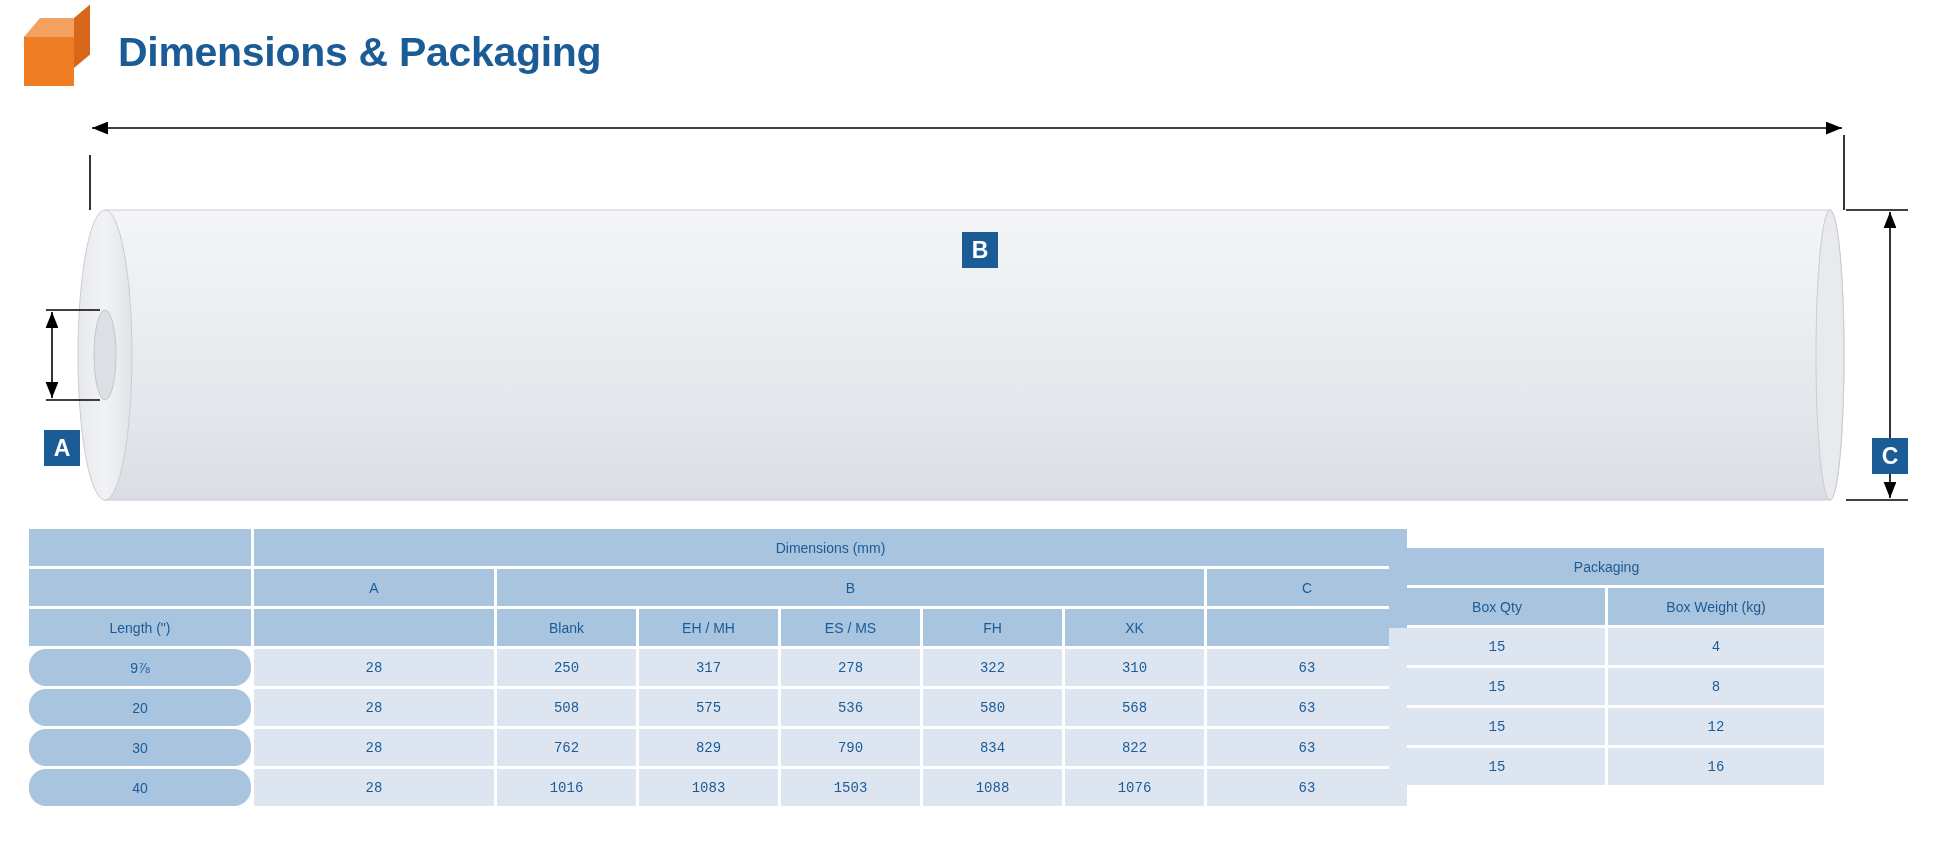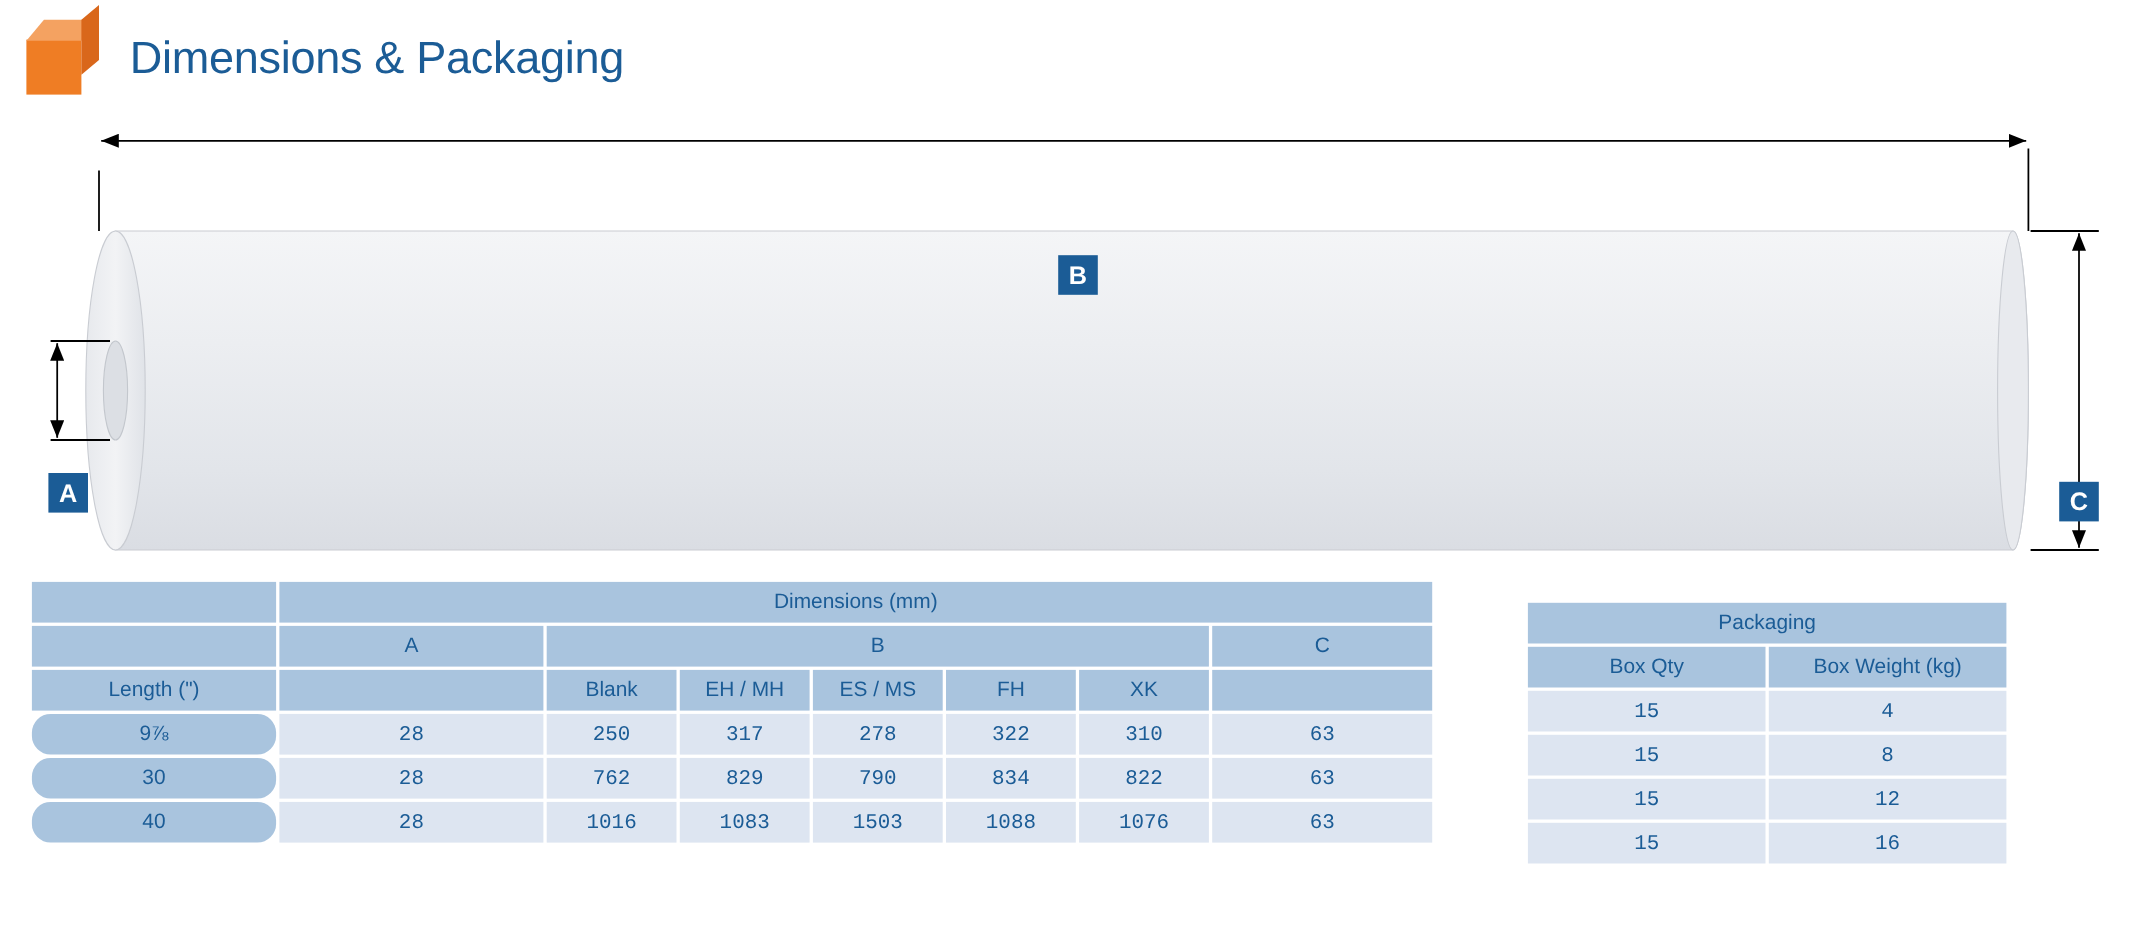--- a/index.html
+++ b/index.html
@@ -53,21 +53,21 @@
     left: 52px;
     top: 2px;
     width: 16px;
     height: 50px;
     background: #d9671b;
     transform: skewY(-40deg);
     transform-origin: top left;
   }
   .page-title {
     font-size: 41px;
-    font-weight: normal;
+    font-weight: bold;
     color: #1b5c96;
     letter-spacing: -0.3px;
     white-space: nowrap;
   }
 
   
   .drawing {
     position: absolute;
     left: 0;
     top: 110px;
@@ -87,40 +87,40 @@
   }
   #badge-b { left: 962px; top: 122px; }
   #badge-a { left: 44px;  top: 320px; }
   #badge-c { left: 1872px; top: 328px; }
 
   
   .tbl {
     position: absolute;
     border-collapse: separate;
     border-spacing: 3px;
-    font-size: 19px;
+    font-size: 14px;
   }
   .tbl td, .tbl th {
     padding: 0;
     text-align: center;
     font-weight: normal;
     color: #1b5c96;
     height: 37px;
   }
   .hdr     { background: #a9c4de; font-weight: bold; }
   .hdr-blank { background: #a9c4de; }
   .rowlbl  { background: #a9c4de; font-weight: bold; border-radius: 17px; }
   .cell    { background: #dde5f1; font-family: Liberation Mono, monospace; }
 
   #dims-table { left: 26px; top: 526px; }
   #pack-table { left: 1386px; top: 545px; }
 
   .dims-col-lbl { width: 222px; }
   .dims-col-a   { width: 240px; }
-  .dims-col-sub { width: 118px; }
+  .dims-col-sub { width: 139px; }
   .dims-col-c   { width: 200px; }
 
   .pack-col { width: 216px; }
 </style>
 </head>
 <body>
 
 <div class="header">
   <div class="box-logo">
     <div class="face-front"></div>
@@ -213,20 +213,30 @@
       <td class="rowlbl">9⅞</td>
       <td class="cell">28</td>
       <td class="cell">250</td>
       <td class="cell">317</td>
       <td class="cell">278</td>
       <td class="cell">322</td>
       <td class="cell">310</td>
       <td class="cell">63</td>
     </tr>
     <tr>
+      <td class="rowlbl">20</td>
+      <td class="cell">28</td>
+      <td class="cell">508</td>
+      <td class="cell">575</td>
+      <td class="cell">536</td>
+      <td class="cell">580</td>
+      <td class="cell">568</td>
+      <td class="cell">63</td>
+    </tr>
+    <tr>
       <td class="rowlbl">30</td>
       <td class="cell">28</td>
       <td class="cell">762</td>
       <td class="cell">829</td>
       <td class="cell">790</td>
       <td class="cell">834</td>
       <td class="cell">822</td>
       <td class="cell">63</td>
     </tr>
     <tr>

